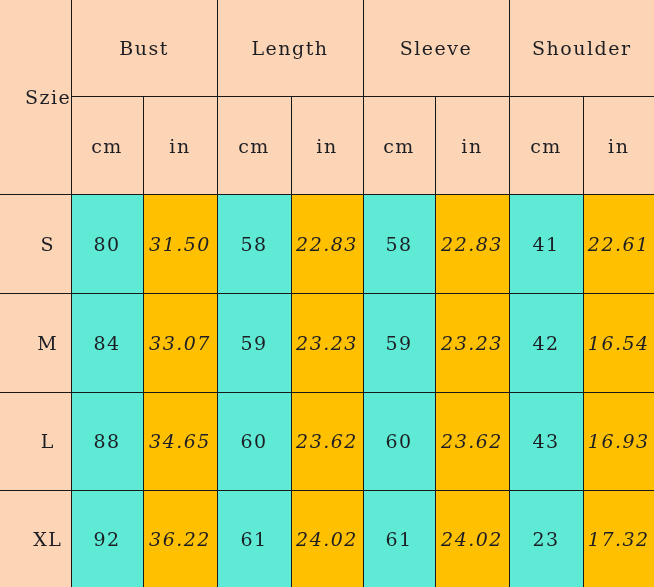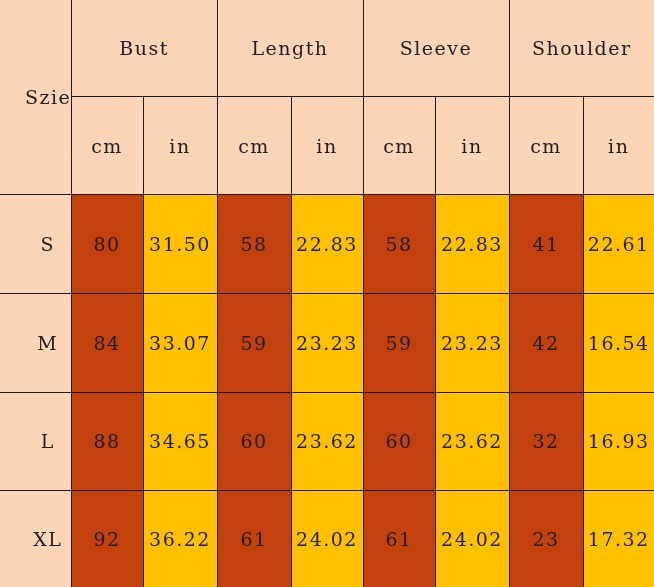--- a/index.html
+++ b/index.html
@@ -48,24 +48,25 @@
     background: #FBD5B5;
     font-size: 19px;
     letter-spacing: 2px;
   }
   td.size-cell {
     background: #FBD5B5;
     font-size: 20px;
     letter-spacing: 2px;
   }
   td.cm-cell {
-    background: #c2410c;
+    background: #5eead4;
   }
   td.in-cell {
     background: #FFC000;
+    font-style: italic;
   }
 </style>
 </head>
 <body>
 
 <div id="chart-root">
   <table class="size-table">
     <colgroup>
       <col style="width:71px">
       <col style="width:72px">
@@ -123,21 +124,21 @@
       </tr>
 
       <tr>
         <td class="size-cell edge-left">L</td>
         <td class="cm-cell">88</td>
         <td class="in-cell">34.65</td>
         <td class="cm-cell">60</td>
         <td class="in-cell">23.62</td>
         <td class="cm-cell">60</td>
         <td class="in-cell">23.62</td>
-        <td class="cm-cell">32</td>
+        <td class="cm-cell">43</td>
         <td class="in-cell edge-right">16.93</td>
       </tr>
 
       <tr>
         <td class="size-cell edge-left">XL</td>
         <td class="cm-cell">92</td>
         <td class="in-cell">36.22</td>
         <td class="cm-cell">61</td>
         <td class="in-cell">24.02</td>
         <td class="cm-cell">61</td>

